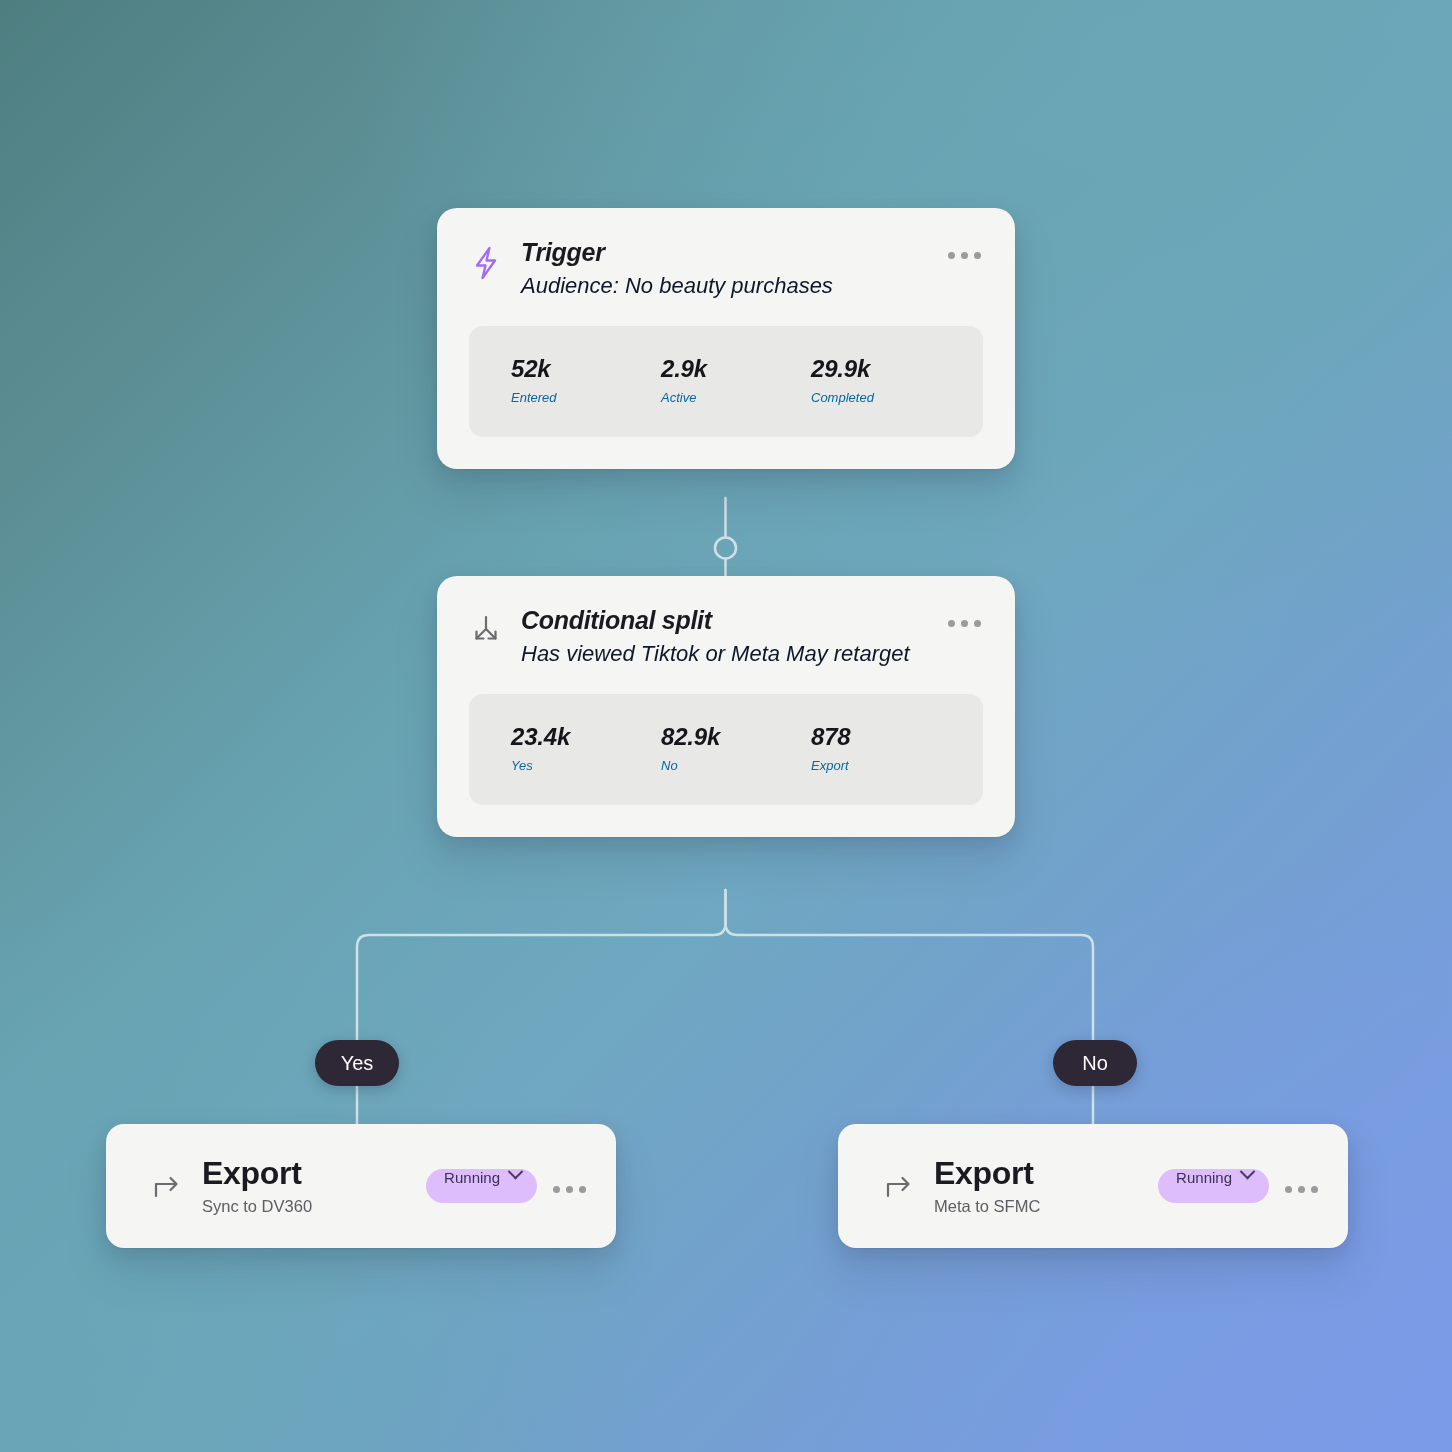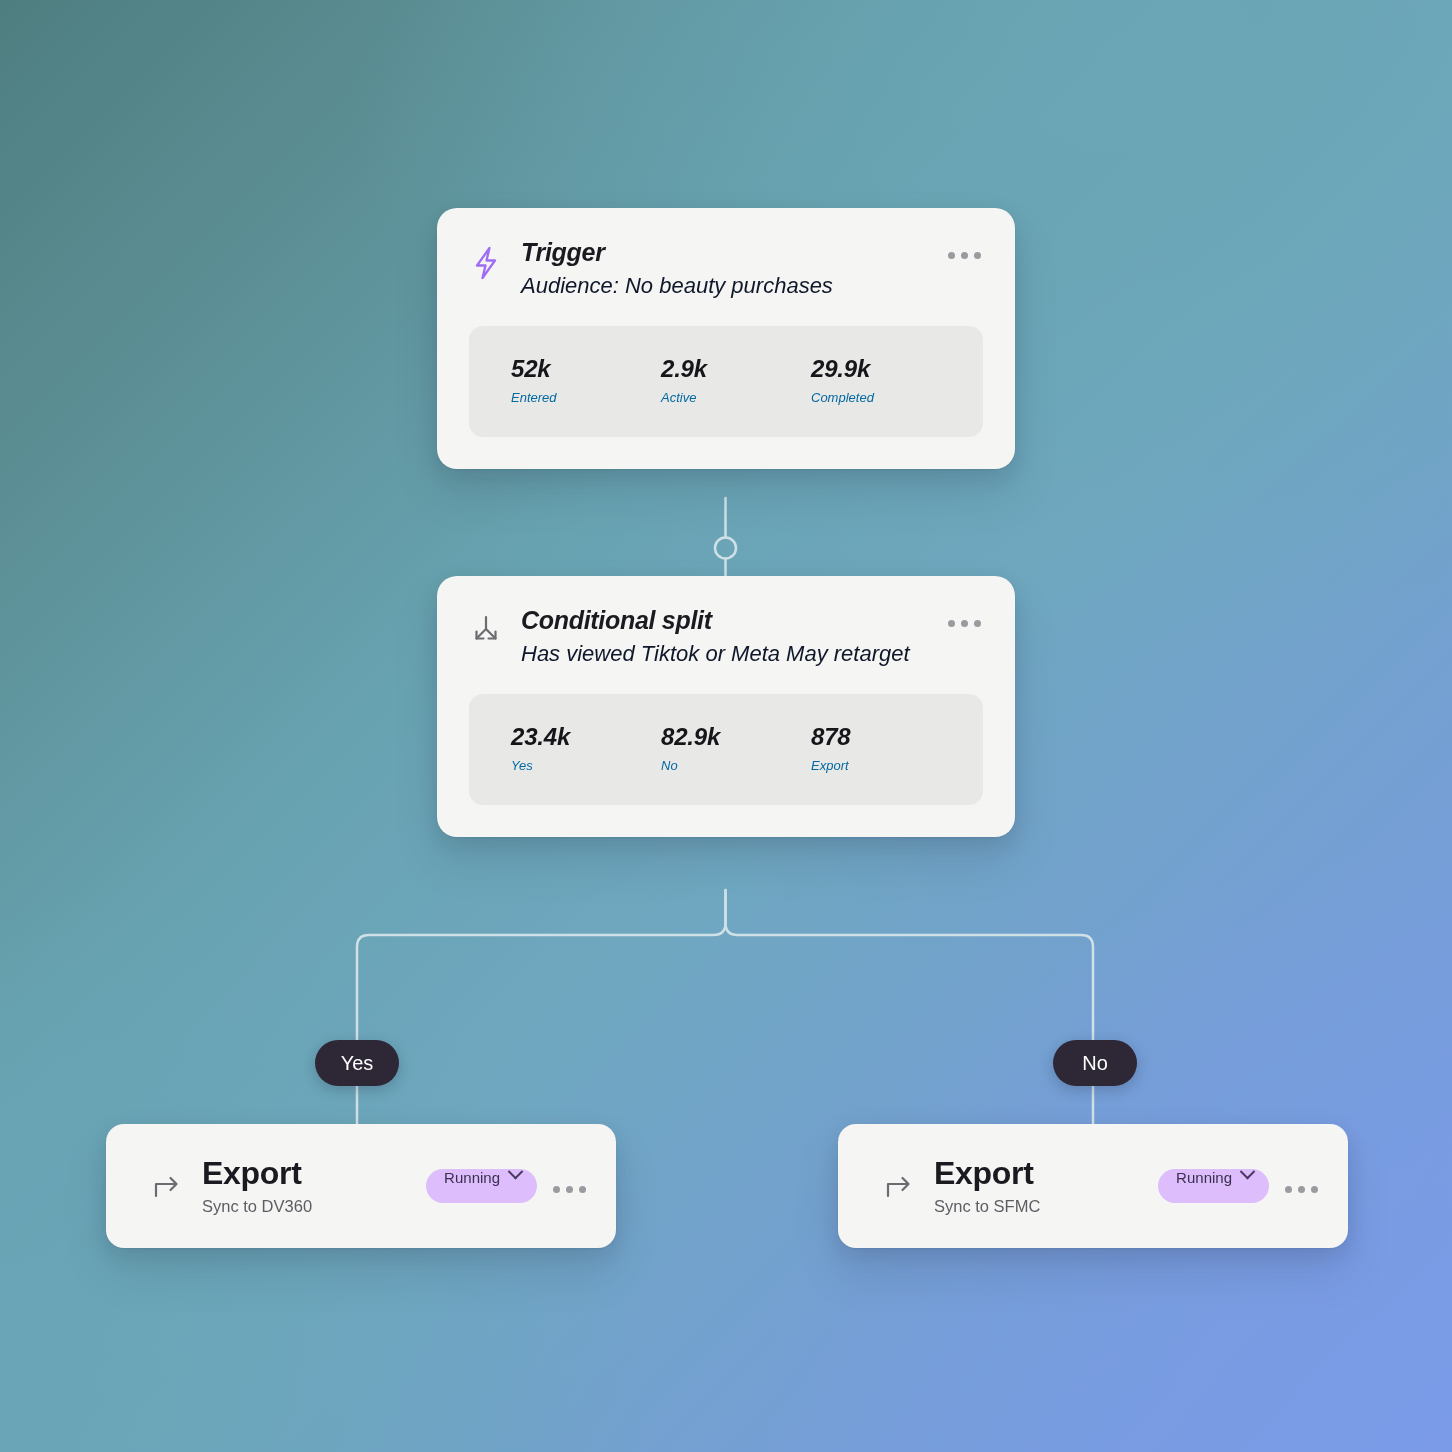--- a/index.html
+++ b/index.html
@@ -334,21 +334,21 @@
 
 <div class="node-card leaf" style="left:838px; top:1124px;">
   <span class="leaf-icon">
     <svg width="30" height="30" viewBox="0 0 30 30" fill="none" stroke="#6b6b70" stroke-width="2.2" stroke-linecap="round" stroke-linejoin="round">
       <path d="M4 25 V13 H24"></path>
       <path d="M18.5 7 L24.5 13 L18.5 19"></path>
     </svg>
   </span>
   <div class="leaf-titles">
     <div class="leaf-title">Export</div>
-    <div class="leaf-sub">Sync to SFMC</div>
+    <div class="leaf-sub">Meta to SFMC</div>
   </div>
   <div class="status-badge">
     <span>Running</span>
     <span class="chev"></span>
   </div>
   <div class="dots-menu">
     <i></i>
       <i></i>
       <i></i>
   </div>

